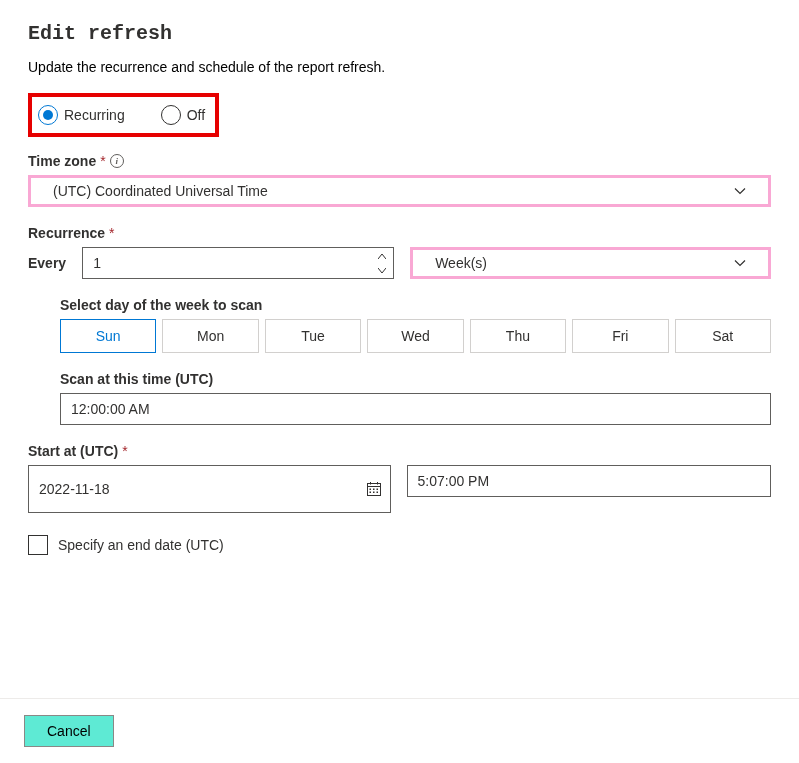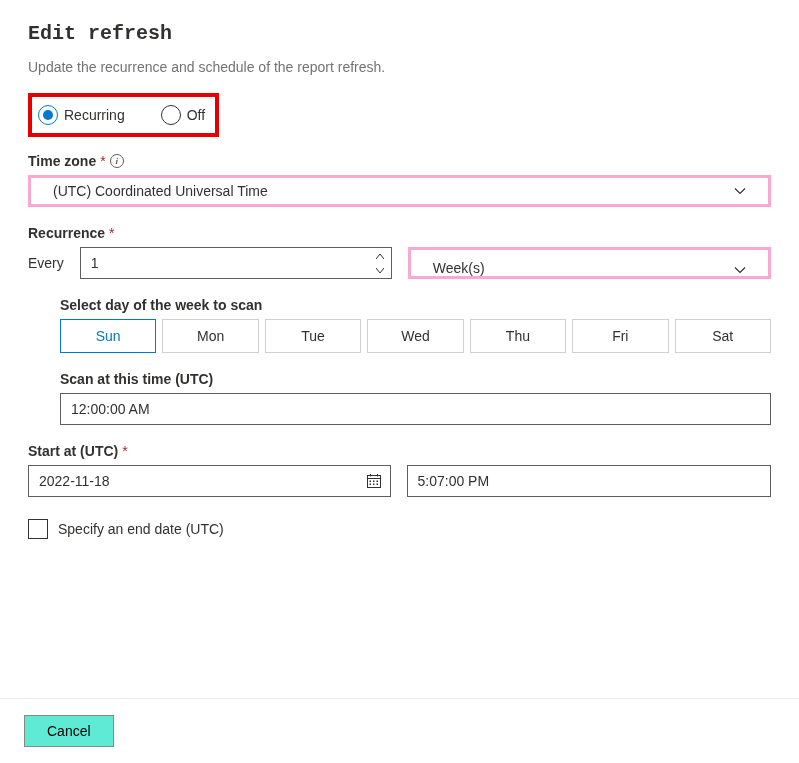--- a/index.html
+++ b/index.html
@@ -14,21 +14,21 @@
     }
     .content { padding: 22px 28px 0 28px; }
     h1 {
       font-size: 20px;
       font-weight: 600;
       margin-bottom: 14px;
       font-family: Liberation Mono, monospace;
     }
     .subtitle {
       font-size: 14px;
-      color: #737373;
+      color: #000000;
       margin-bottom: 18px;
     }
     .highlight-box {
       border: 4px solid #e60000;
       display: inline-flex;
       align-items: center;
       padding: 8px 10px 8px 6px;
       margin-bottom: 16px;
       gap: 36px;
     }
@@ -85,21 +85,21 @@
       background: #fff;
     }
     .chev {
       width: 12px; height: 12px;
     }
     .row {
       display: flex;
       align-items: center;
       gap: 16px;
     }
-    .every-label { font-weight: 400; }
+    .every-label { font-weight: 700; }
     .spinner {
       flex: 0 0 312px;
       height: 32px;
       border: 1px solid #605e5c;
       display: flex;
       align-items: center;
       position: relative;
       padding: 0 26px 0 10px;
     }
     .spinner-arrows {
@@ -110,21 +110,21 @@
       flex-direction: column;
       justify-content: center;
     }
     .spinner-arrows span {
       height: 14px;
       display: flex;
       align-items: center;
       justify-content: center;
       cursor: pointer;
     }
-    .week-select { flex: 1; align-items: flex-end; }
+    .week-select { flex: 1; }
     .indent { margin-left: 32px; }
     .day-row {
       display: flex;
       gap: 6px;
       margin-top: 6px;
     }
     .day-btn {
       flex: 1;
       height: 34px;
       border: 1px solid #d2d0ce;
@@ -141,21 +141,21 @@
     }
     .scan-time-input {
       height: 32px;
       border: 1px solid #605e5c;
       padding: 0 10px;
       display: flex;
       align-items: center;
     }
     .date-field {
       flex: 1;
-      height: 32px;
+      height: 48px;
       border: 1px solid #605e5c;
       display: flex;
       align-items: center;
       padding: 0 8px 0 10px;
       justify-content: space-between;
     }
     .time-field {
       flex: 1;
       height: 32px;
       border: 1px solid #605e5c;

